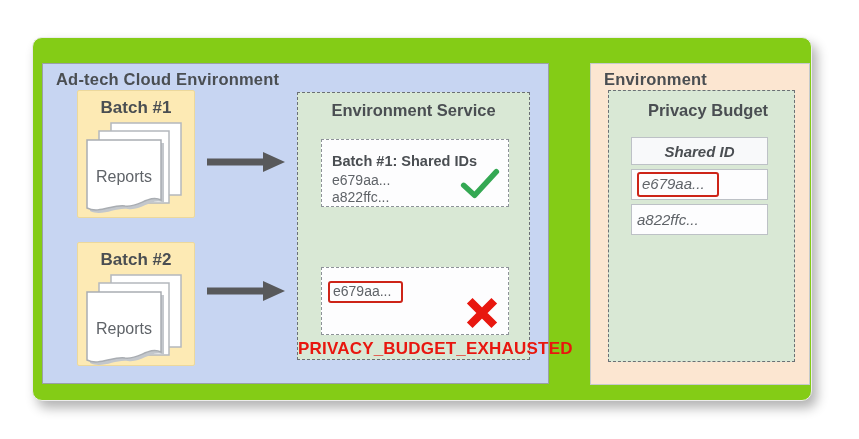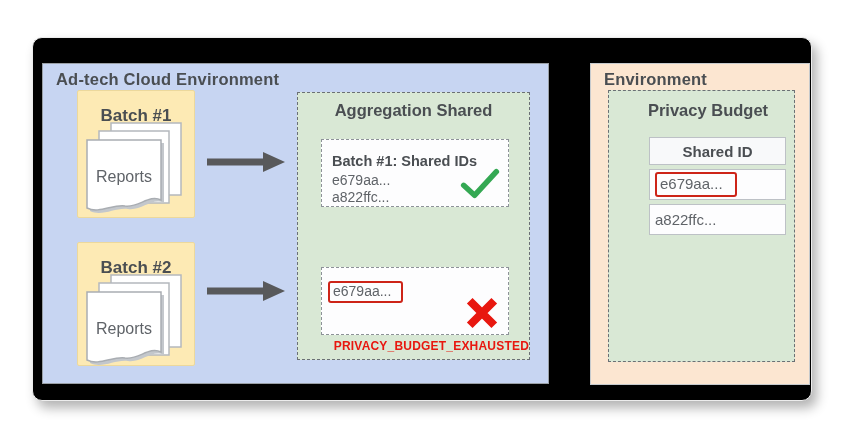--- a/index.html
+++ b/index.html
@@ -11,21 +11,21 @@
   .canvas {
     position: relative;
     width: 859px;
     height: 439px;
     overflow: hidden;
   }
   .card {
     position: absolute;
     left: 32px; top: 37px;
     width: 780px; height: 364px;
-    background: #000000;
+    background: #84cc16;
     border: 1px solid #ececec;
     border-radius: 10px;
     box-shadow: 5px 7px 12px rgba(0,0,0,0.30);
   }
 
   
   .adtech-panel {
     position: absolute;
     left: 9px; top: 25px;
     width: 507px; height: 321px;
@@ -47,21 +47,21 @@
     left: 34px;
     width: 118px;
     background: #fdeab4;
     border: 1px solid #ecd89c;
     border-radius: 2px;
   }
   .batch-1 { top: 26px;  height: 128px; }
   .batch-2 { top: 178px; height: 124px; }
   .batch-label {
     position: absolute;
-    top: 15px; left: 0; right: 0;
+    top: 7px; left: 0; right: 0;
     text-align: center;
     font-size: 17px;
     font-weight: 700;
     color: #4a4e52;
   }
   .reports-stack {
     position: absolute;
     left: 7px; top: 31px;
   }
 
@@ -117,21 +117,21 @@
     margin-left: -4px;
     line-height: 17px;
   }
   .status-icon { position: absolute; }
   .check-pos { right: 8px; bottom: 7px; }
   .x-pos { right: 9px; bottom: 4px; }
   .error-label {
     position: absolute;
     top: 246px; left: 0; right: 0;
     text-align: right;
-    font-size: 12px;
+    font-size: 17px;
     font-weight: 700;
     color: #e8170f;
     letter-spacing: 0.2px;
     white-space: nowrap;
   }
 
   
   .coord-panel {
     position: absolute;
     left: 557px; top: 25px;
@@ -150,22 +150,23 @@
     position: absolute;
     top: 10px; left: 0; right: 0;
     text-align: center;
     font-size: 16.5px;
     font-weight: 700;
     color: #4a4e52;
     padding-left: 13px;
   }
   .pb-table {
     position: absolute;
-    left: 40px; top: 46px;
+    left: 22px; top: 46px;
     width: 137px;
+    font-style: italic;
   }
   .pb-th {
     height: 28px;
     background: #f8f9fa;
     border: 1px solid #bdc1c6;
     display: flex;
     align-items: center;
     justify-content: center;
     font-size: 15px;
     font-weight: 700;
@@ -222,21 +223,21 @@
       <svg class="flow-arrow flow-arrow-1" viewBox="0 0 80 20">
         <line x1="2" y1="10" x2="60" y2="10" stroke="#58595b" stroke-width="7"></line>
         <polygon points="58,0 80,10 58,20" fill="#58595b"></polygon>
       </svg>
       <svg class="flow-arrow flow-arrow-2" viewBox="0 0 80 20">
         <line x1="2" y1="10" x2="60" y2="10" stroke="#58595b" stroke-width="7"></line>
         <polygon points="58,0 80,10 58,20" fill="#58595b"></polygon>
       </svg>
 
       <div class="agg-box">
-        <div class="agg-title">Aggregation Shared</div>
+        <div class="agg-title">Environment Service</div>
 
         <div class="result-box result-1">
           <div class="result-title">Batch #1: Shared IDs</div>
           <div class="id-line">e679aa...</div>
           <div class="id-line">a822ffc...</div>
           <svg class="status-icon check-pos" width="40" height="31" viewBox="0 0 44 34">
             <path d="M4,19 L16,30 L40,4" fill="none" stroke="#34a853" stroke-width="6" stroke-linecap="round" stroke-linejoin="round"></path>
           </svg>
         </div>
 

